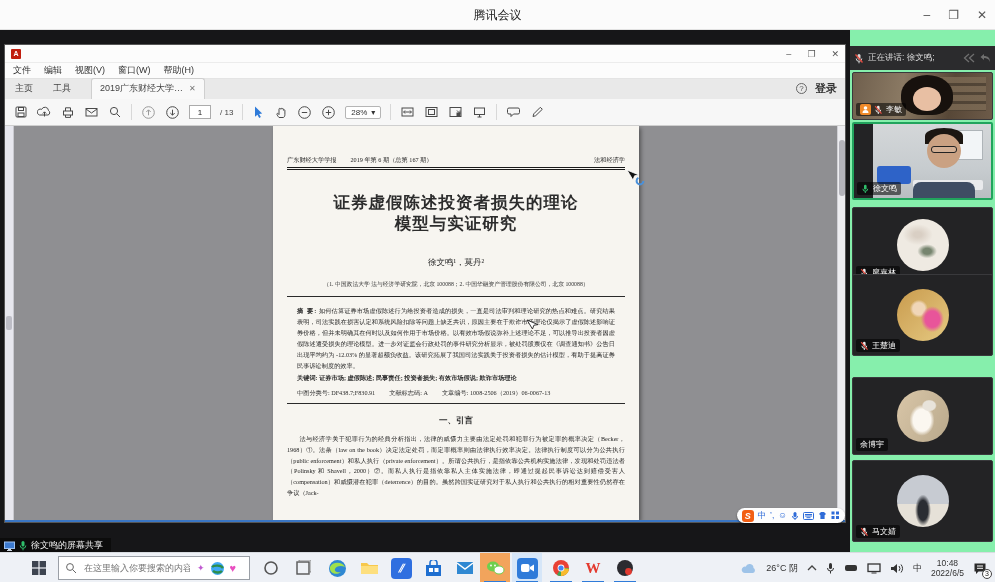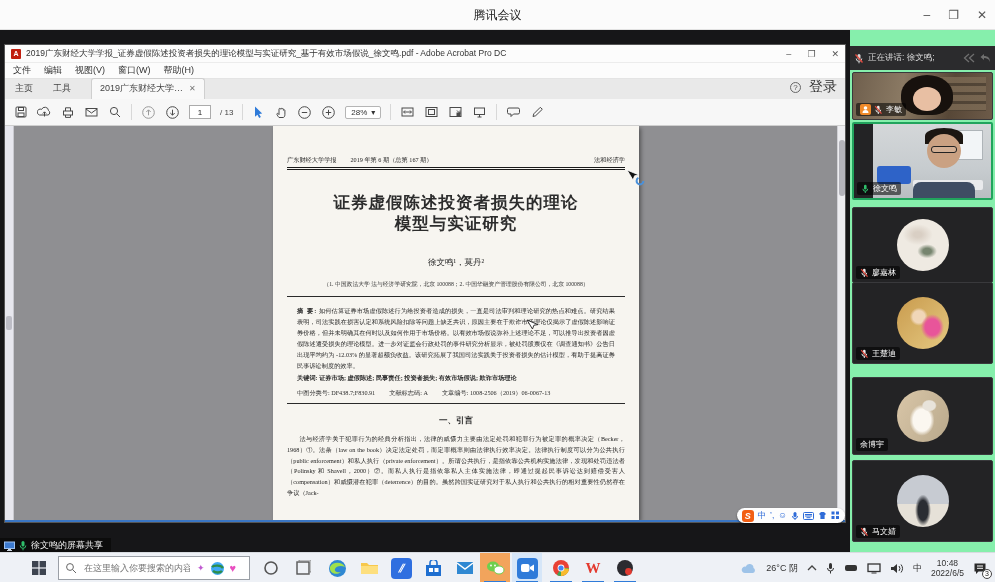--- a/index.html
+++ b/index.html
@@ -159,21 +159,20 @@
       <span>❐</span>
       <span>✕</span>
     </div>
   </div>
 
   <div class="stage">
 
     <div class="win">
       <div class="win-tbar">
         <span class="pdfmark">A</span>
-        <span class="t">2019广东财经大学学报_证券虚假陈述投资者损失的理论模型与实证研究_基于有效市场假说_徐文鸣.pdf - Adobe Acrobat Pro DC</span>
         <div class="winctl">
           <span>–</span>
           <span>❐</span>
           <span>✕</span>
         </div>
       </div>
 
       <div class="win-menu">
         <span>文件</span>
         <span>编辑</span>
@@ -184,21 +183,21 @@
 
       <div class="win-tabs">
         <span class="tabbtn">主页</span>
         <span class="tabbtn">工具</span>
         <span class="doctab">
           <span>2019广东财经大学…</span>
           <span class="x">✕</span>
         </span>
         <span class="tabs-right">
           <span class="helpq">?</span>
-          <span style="font-size:14px;color:#333;">登录</span>
+          <span style="font-size:11px;color:#333;font-weight:bold;">登录</span>
         </span>
       </div>
 
       <div class="win-tools">
         <span class="ti">
             <svg width="14" height="14">
               <rect x="2" y="2" width="10" height="10" rx="1" fill="none" stroke="#4a4a4a"></rect>
               <rect x="4.5" y="2.5" width="5" height="3" fill="none" stroke="#4a4a4a"></rect>
               <rect x="4" y="8" width="6" height="3.6" fill="none" stroke="#4a4a4a"></rect>
             </svg>
@@ -486,21 +485,21 @@
             <svg width="9" height="10">
               <rect x="3" y="0.8" width="2.6" height="4.8" rx="1.3" fill="#e8e8e8"></rect>
               <path d="M1.9 4.8a2.4 2.4 0 0 0 4.8 0M4.3 7.2v1.8" stroke="#e8e8e8" fill="none"></path>
               <path d="M1.2 1.2 7.5 8.6" stroke="#e04a3f" stroke-width="1.3"></path>
             </svg>
           </span>
         <span>廖嘉林</span>
       </div>
     </div>
 
-    <div class="tile" style="top:252px;height:82px;">
+    <div class="tile" style="top:244px;height:82px;">
       <div class="avwrap">
           <div class="avatar av4"></div>
         </div>
       <div class="nm">
         <span class="ti">
             <svg width="9" height="10">
               <rect x="3" y="0.8" width="2.6" height="4.8" rx="1.3" fill="#e8e8e8"></rect>
               <path d="M1.9 4.8a2.4 2.4 0 0 0 4.8 0M4.3 7.2v1.8" stroke="#e8e8e8" fill="none"></path>
               <path d="M1.2 1.2 7.5 8.6" stroke="#e04a3f" stroke-width="1.3"></path>
             </svg>

